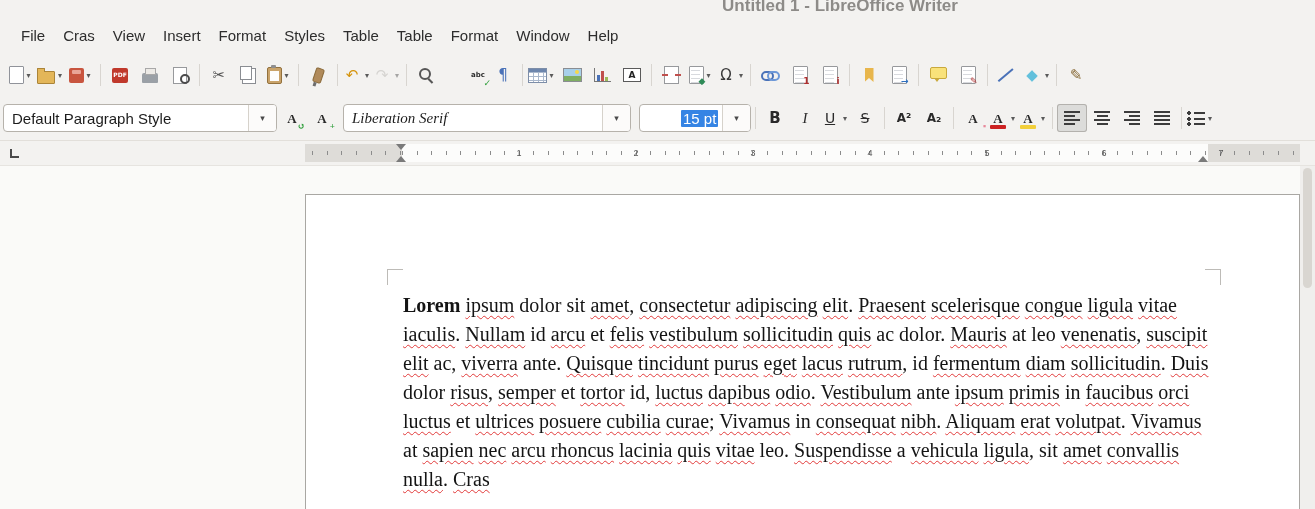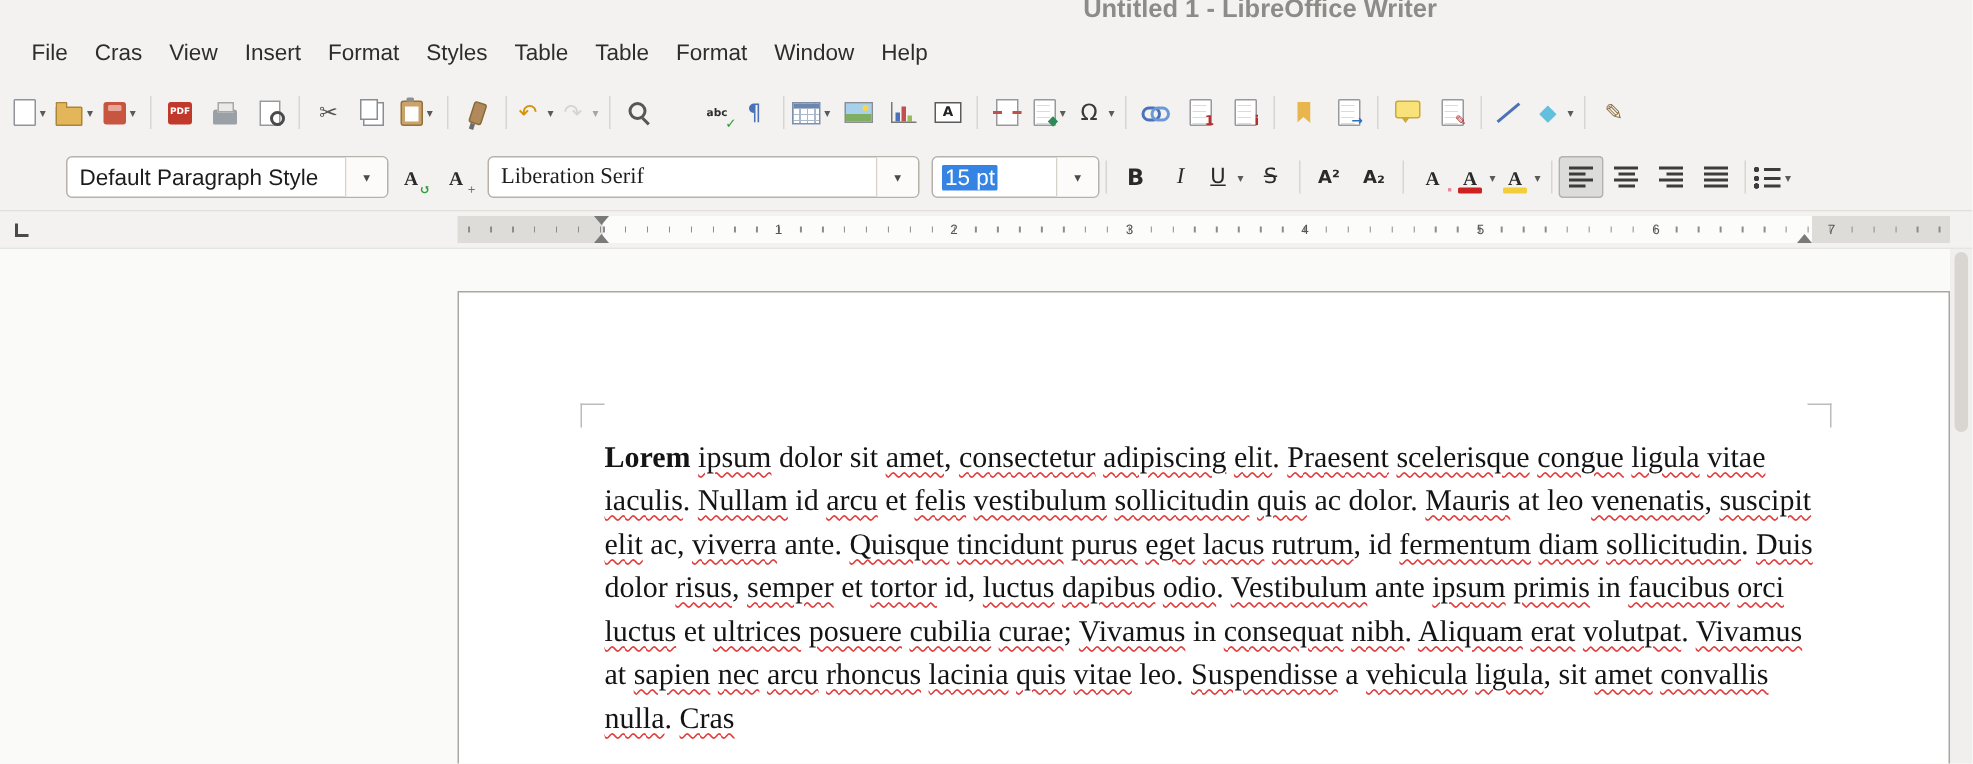--- a/index.html
+++ b/index.html
@@ -97,25 +97,25 @@
                        radial-gradient(circle at 2px 13px,#3c3c3c 1.7px,transparent 2px),
                        linear-gradient(#3c3c3c,#3c3c3c),linear-gradient(#3c3c3c,#3c3c3c),linear-gradient(#3c3c3c,#3c3c3c);
       background-position:0 0,0 0,0 0,7px 1px,7px 7px,7px 12px;
       background-size:auto,auto,auto,11px 2px,11px 2px,11px 2px;}
 
   
   .combo{display:flex;align-items:stretch;background:#fff;border:1px solid #b6b2ab;border-radius:4px;height:28px;box-sizing:border-box;flex:0 0 auto;}
   .combo .val{display:flex;align-items:center;padding:0 8px;font-size:15px;color:#1c1c1c;white-space:nowrap;overflow:hidden;flex:1;}
   .combo .cbtn{width:27px;border-left:1px solid #d6d2cb;display:flex;align-items:center;justify-content:center;
                color:#4a4a4a;font-size:9px;background:#fcfbfa;border-radius:0 3px 3px 0;}
-  .w-style{width:215px;margin-left:41px;}
+  .w-style{width:274px;}
   .w-font{width:288px;margin-left:6px;}
-  .w-font .val{font-family:"Liberation Serif","DejaVu Serif",serif;}
+  .w-font .val{font-family:"Liberation Serif","DejaVu Serif",serif;font-style:italic;}
   .w-size{width:112px;margin-left:8px;}
-  .w-size .val{padding:0 6px;}
+  .w-size .val{padding:0 6px;margin-left:35px;}
   .sel-text{background:#3584e4;color:#fff;padding:0 2px;border-radius:1px;}
 
   
   .ruler-row{position:relative;height:24px;background:#f3f2f0;}
   .tabstop{position:absolute;left:10px;top:8px;width:7px;height:7px;border-left:2px solid #4a4a4a;border-bottom:2px solid #4a4a4a;}
   .ruler-strip{position:absolute;left:305px;width:995px;top:3px;height:18px;background:#dedcd8;}
   .ruler-white{position:absolute;left:97px;right:92px;top:0;bottom:0;background:#fcfcfb;}
   .ticks{position:absolute;left:0;right:0;top:7px;height:4px;
          background:repeating-linear-gradient(90deg,#8c8c8c 0 1px,transparent 1px 14.6px);background-position:97px 0;}
   .rnum{position:absolute;top:4px;transform:translateX(-50%);font-size:9px;color:#555;}

